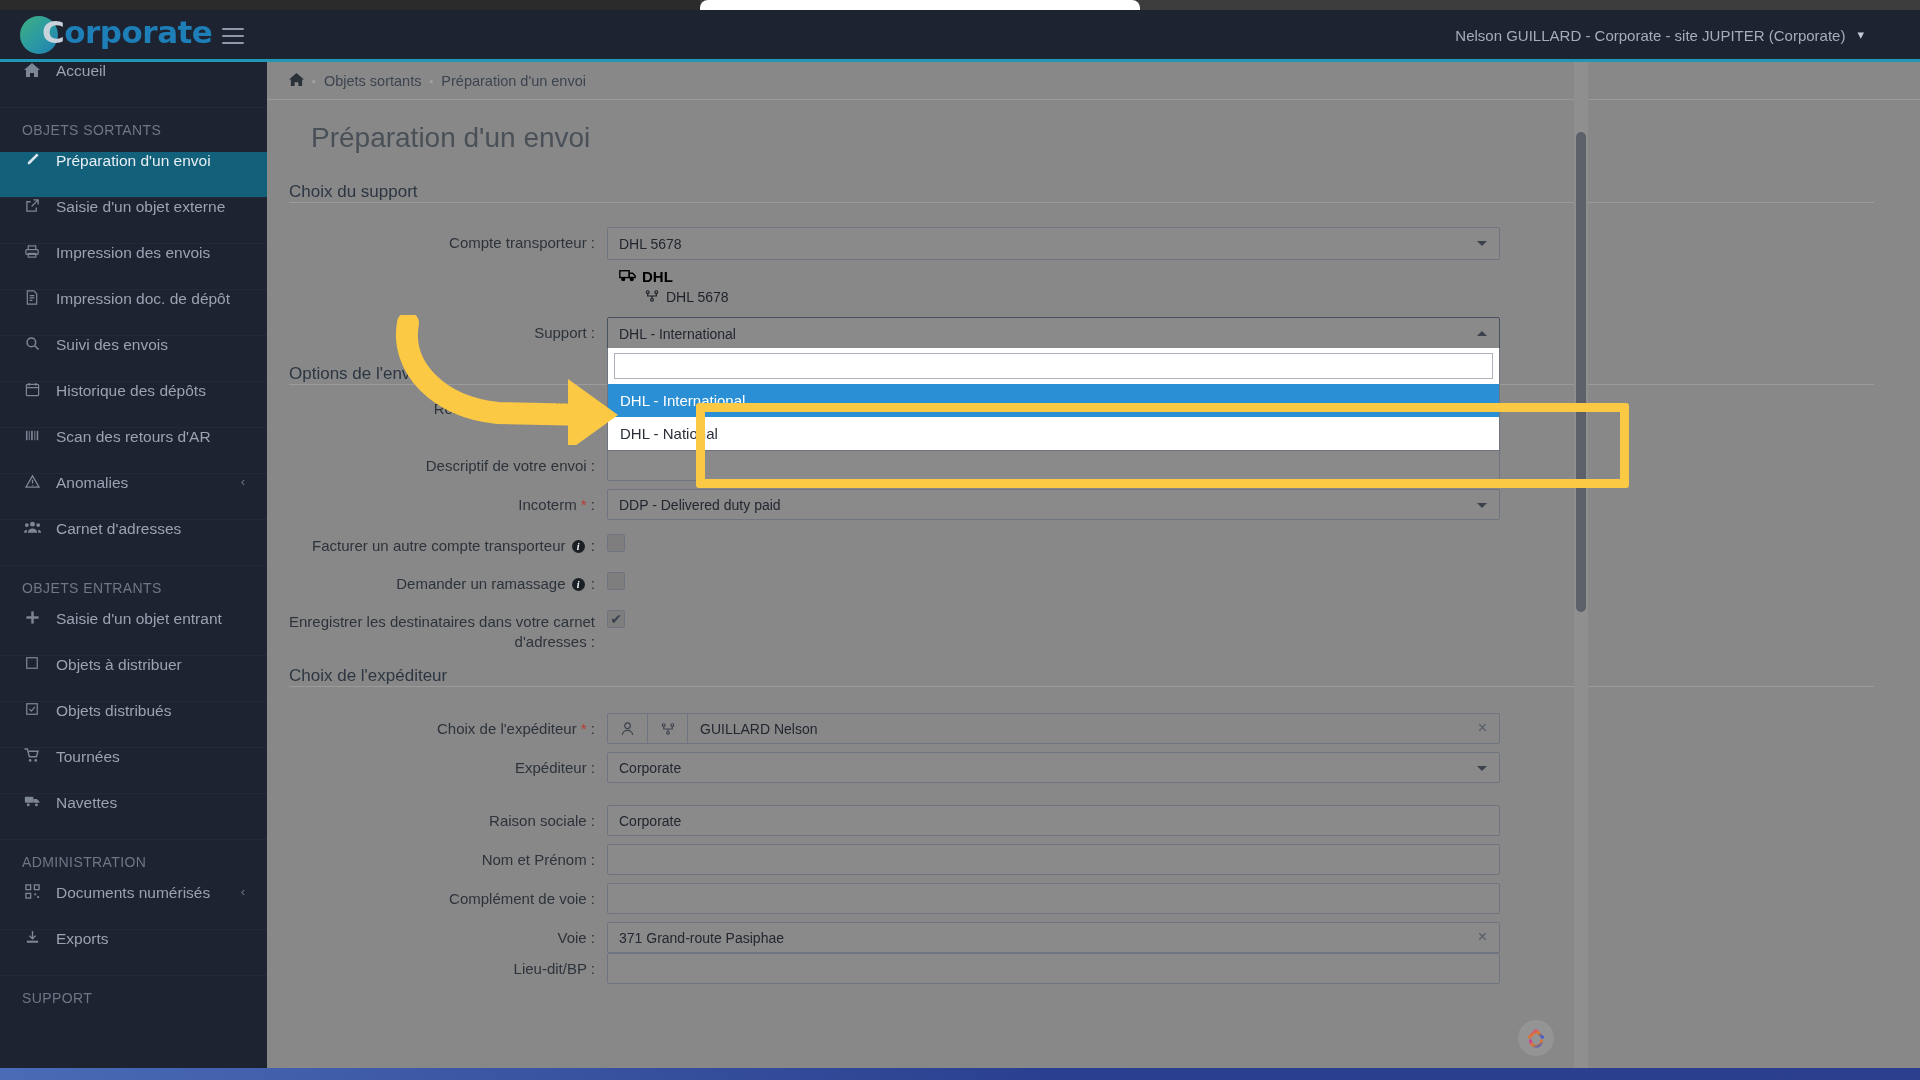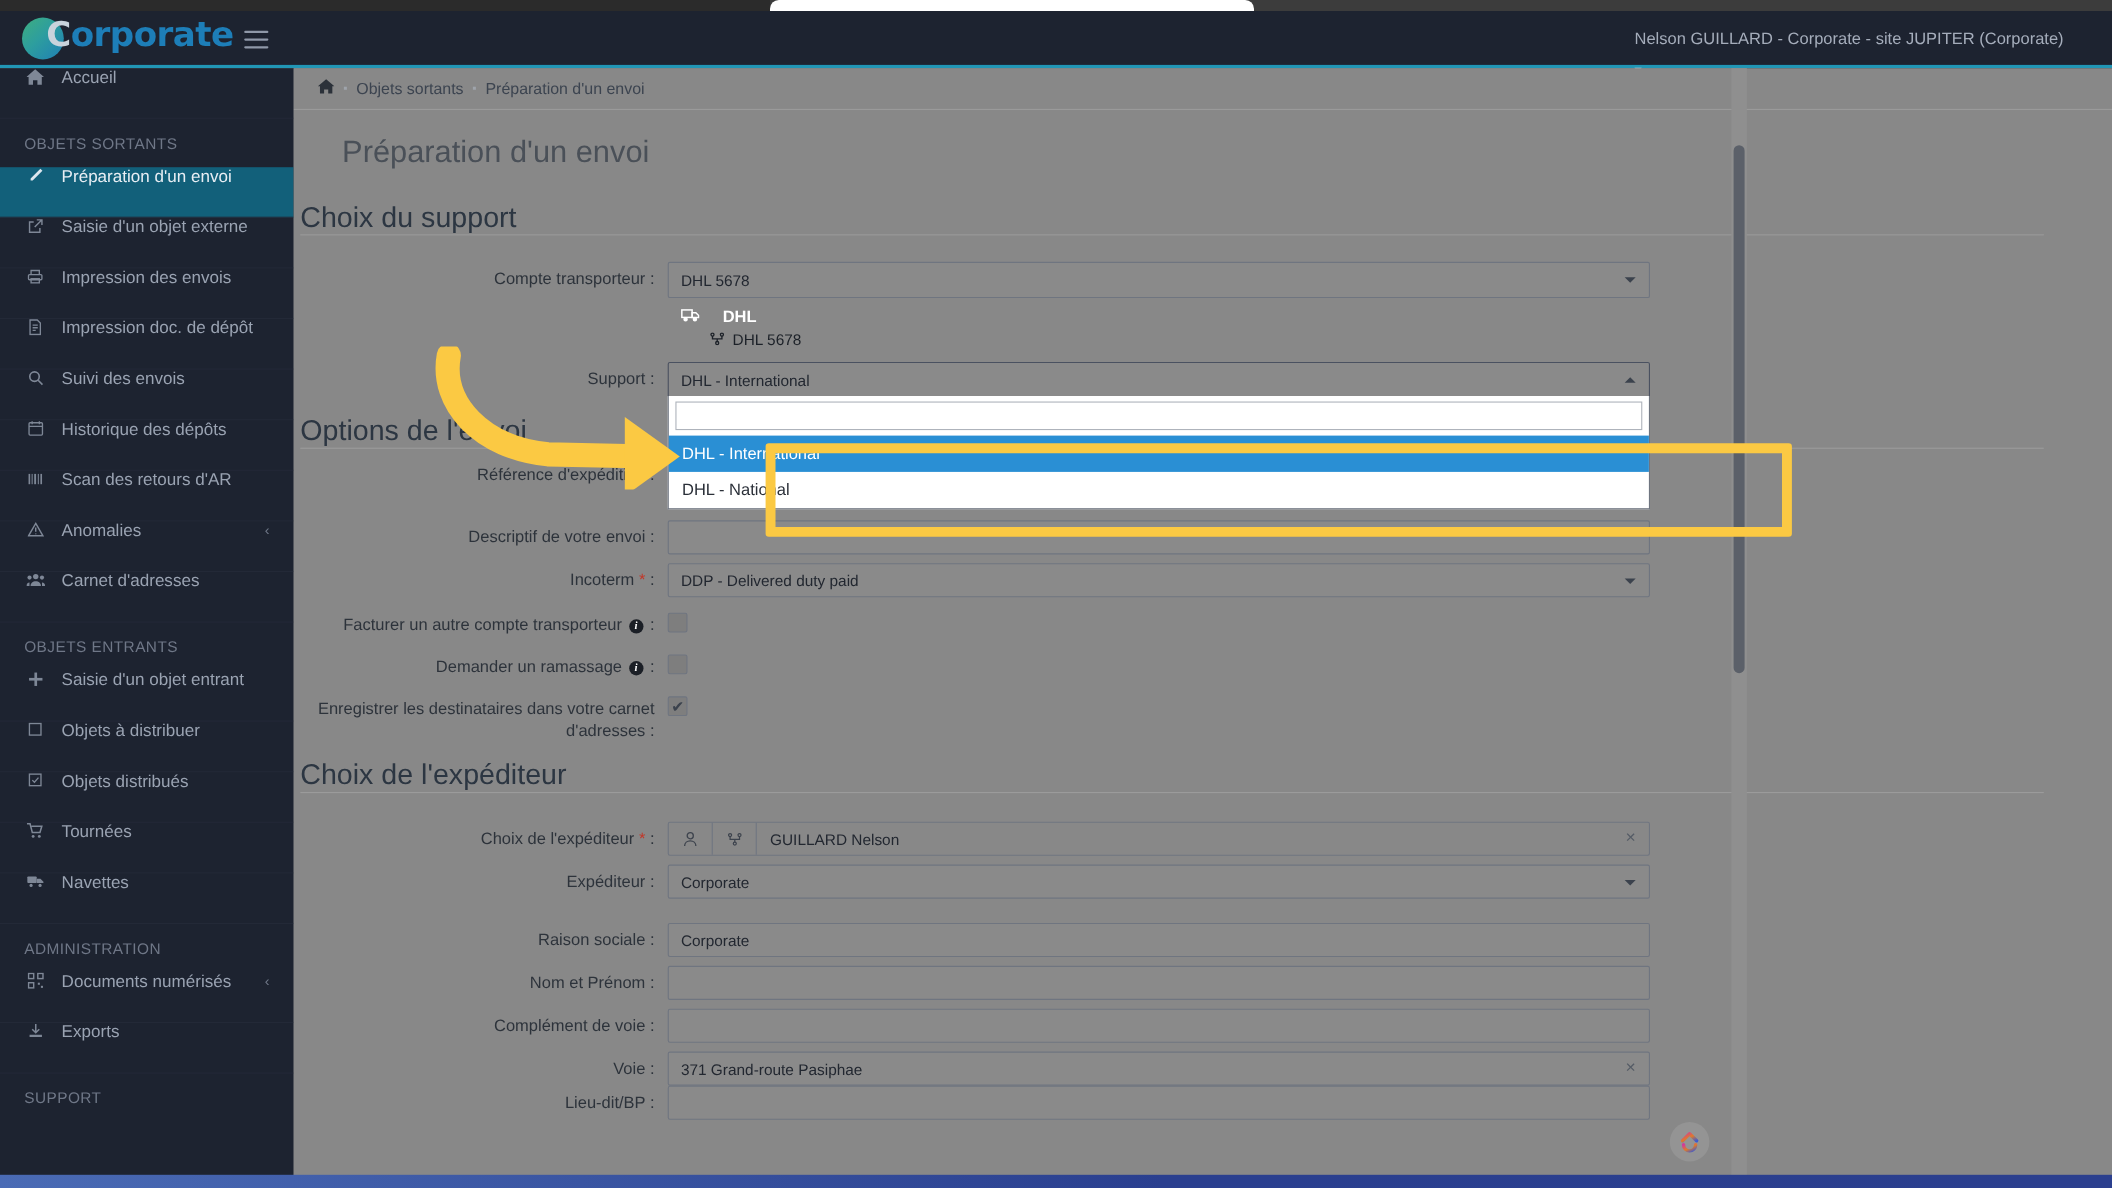--- a/index.html
+++ b/index.html
@@ -51,23 +51,23 @@
     font-family: "DejaVu Sans", sans-serif;
   }
   .hamburger {
     position: absolute; left: 222px; top: 18px;
     width: 22px; height: 18px; cursor: pointer;
   }
   .hamburger span {
     display: block; height: 2px; background: #8f98a8; margin-bottom: 5px; border-radius: 1px;
   }
   .nav-user {
-    position: absolute; right: 44px; top: 17px;
+    position: absolute; right: 56px; top: 17px;
     font-size: 15px; color: #a5adbb;
-    display: flex; align-items: flex-start; gap: 12px; flex-direction: column;
+    display: flex; align-items: flex-start; gap: 12px;
   }
   .nav-caret { font-size: 13px; color: #c2c9d4; }
 
   
   .sidebar {
     position: absolute; top: 62px; left: 0; width: 267px; height: 1008px;
     background: #1d2330;
     overflow: hidden;
   }
   .side-item {
@@ -110,22 +110,22 @@
   }
   .bc-sep { color: #9fa4ab; font-size: 11px; }
   .bc-home { font-size: 15px; color: #2b3139; }
 
   .page-title {
     padding: 22px 0 10px 44px;
     font-size: 28px; color: #4a5058; font-weight: normal;
   }
 
   .section-title {
-    margin: 18px 0 0 6px; width: 1585px;
-    font-size: 26px; color: #2c3642;
+    margin: 18px 0 0 22px; width: 1585px;
+    font-size: 17px; color: #2c3642;
     padding-bottom: 0;
     border-bottom: 1px solid #9b9b9b;
   }
 
   .form-row {
     display: flex; align-items: flex-start;
     margin-top: 14px;
   }
   .form-label {
     width: 340px; text-align: right;
@@ -172,22 +172,22 @@
     width: 18px; height: 18px; background: #7e7e7e;
     border: 1px solid #6f7580; border-radius: 2px;
     display: inline-flex; align-items: center; justify-content: center;
     color: #3b424d; font-size: 14px;
     margin-top: 4px;
   }
 
   
   .carrier-block { margin-top: 8px; padding-left: 352px; }
   .carrier-name {
-    font-size: 15px; font-weight: bold; color: #ffffff;
-    display: flex; align-items: center; gap: 21px;
+    font-size: 15px; font-weight: bold; color: #000000;
+    display: flex; align-items: center; gap: 6px;
   }
   .carrier-acct {
     font-size: 14px; color: #1c2128; margin-top: 4px;
     padding-left: 26px; display: flex; align-items: center; gap: 7px;
   }
 
   
   .combo {
     position: relative;
     width: 893px; height: 31px;

